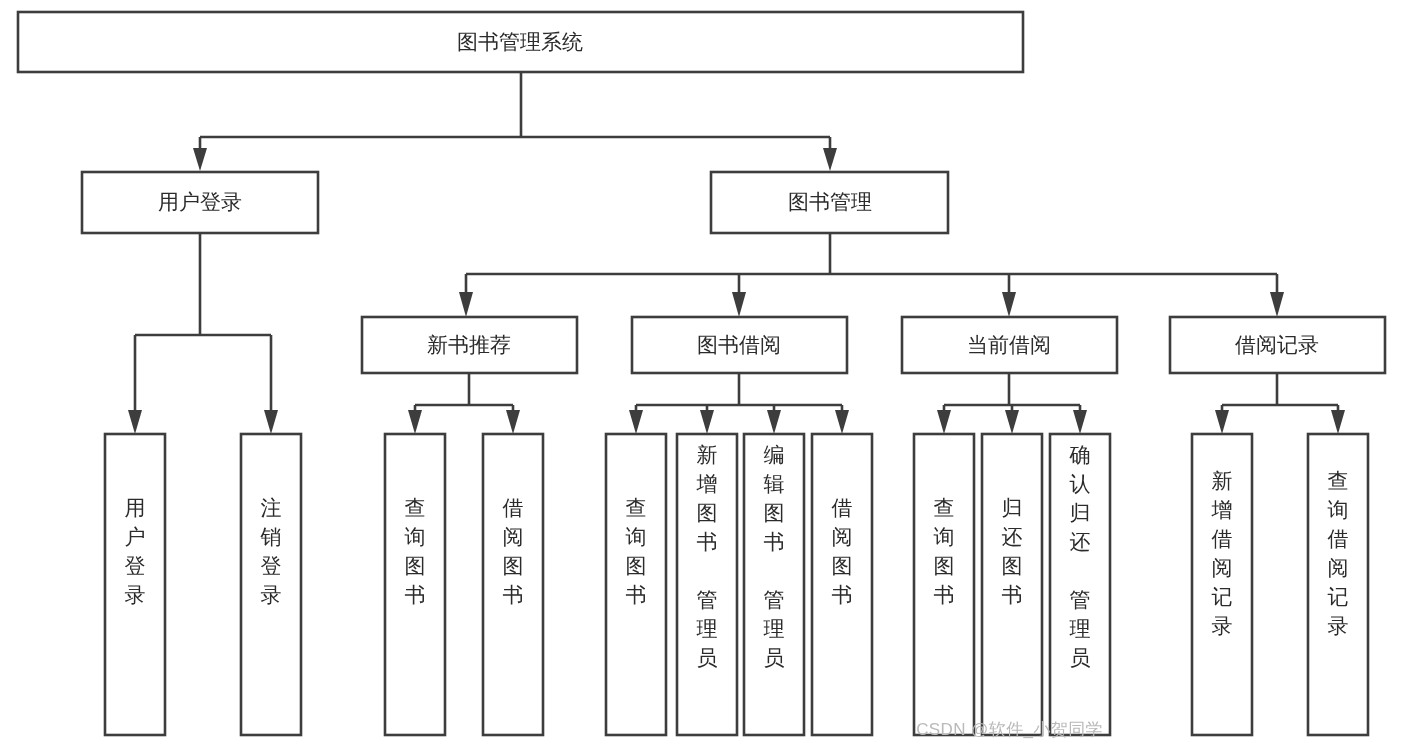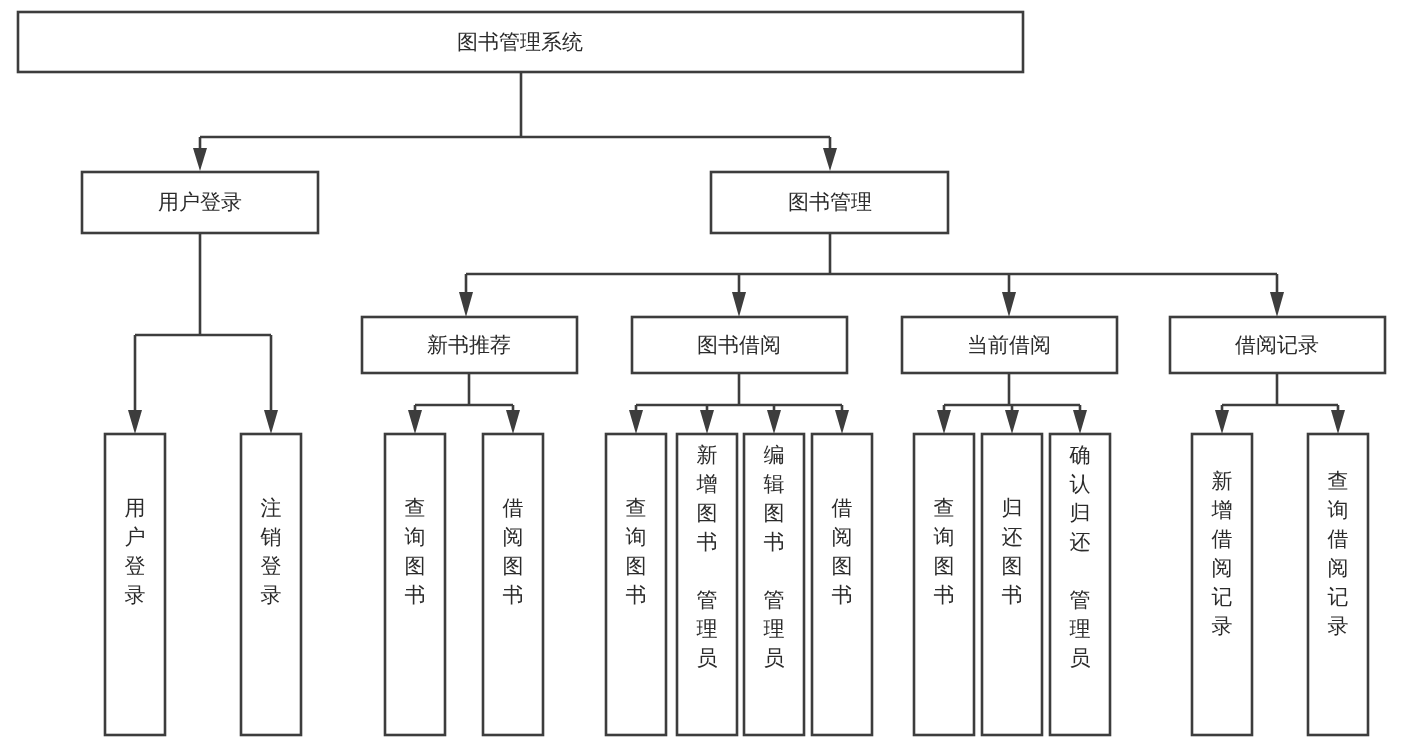--- a/index.html
+++ b/index.html
@@ -249,13 +249,14 @@
       <text class="node-label-v" x="1222" y="488"><tspan x="1222" y="488">新</tspan><tspan x="1222" y="517">增</tspan><tspan x="1222" y="546">借</tspan><tspan x="1222" y="575">阅</tspan><tspan x="1222" y="604">记</tspan><tspan x="1222" y="633">录</tspan></text>
     </g>
 
     <g>
       <rect class="node-box" x="1308" y="434" width="60" height="301"></rect>
       <text class="node-label-v" x="1338" y="488"><tspan x="1338" y="488">查</tspan><tspan x="1338" y="517">询</tspan><tspan x="1338" y="546">借</tspan><tspan x="1338" y="575">阅</tspan><tspan x="1338" y="604">记</tspan><tspan x="1338" y="633">录</tspan></text>
     </g>
 
   </svg>
 
+  <div class="watermark">CSDN @软件_小贺同学</div>
 </div>
 
 </body></html>

